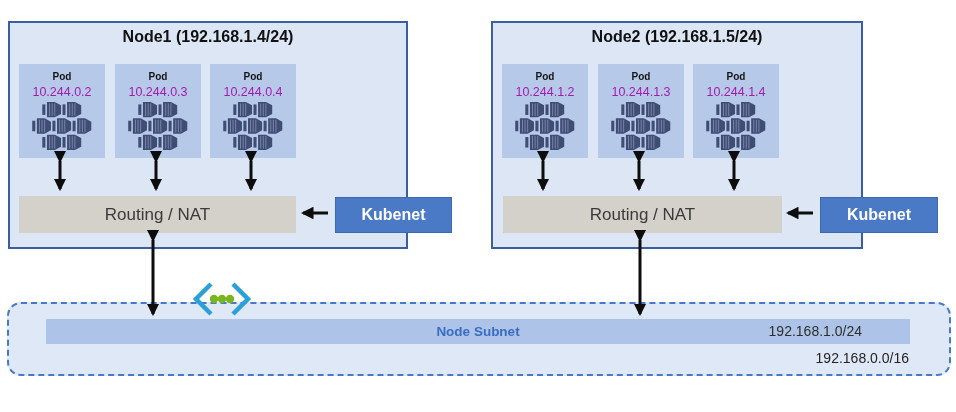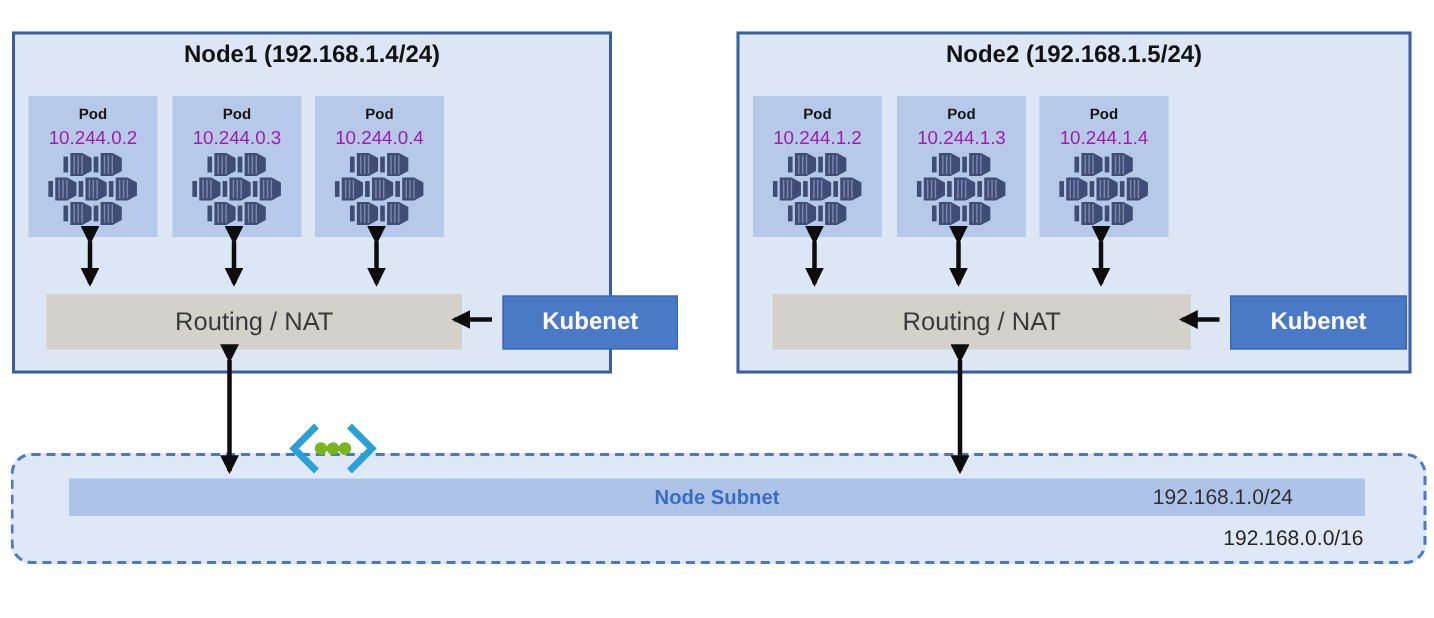--- a/index.html
+++ b/index.html
@@ -8,41 +8,41 @@
     font-family:"Liberation Sans", sans-serif;color:#1c1c1c;
   }
   
   .node{
     position:absolute;top:21px;height:228px;
     background:var(--node-fill,#dce6f4);
     border:2px solid var(--node-border,#3a5f9e);
     box-sizing:border-box;
   }
   .node-1{left:8px;width:400px;}
-  .node-2{left:491px;width:450px;}
+  .node-2{left:491px;width:372px;}
   .node-title{
     position:absolute;top:5px;left:0;right:0;text-align:center;
     font-size:16px;font-weight:600;color:#111;
   }
   
   .pod{
     position:absolute;top:41px;width:86px;height:94px;
     background:var(--pod-fill,#b7c9e8);
     text-align:center;box-sizing:border-box;
   }
   .pod-x1{left:9px;} .pod-x2{left:105px;} .pod-x3{left:200px;}
   .pod-label{font-size:10px;font-weight:700;margin-top:4px;line-height:17px;color:#141414;}
   .pod-ip{font-size:12.5px;color:#a21caf;line-height:14px;}
   .pod-icon-svg{display:block;margin:3px auto 0 auto;}
   
   .routing{
     position:absolute;top:173px;height:37px;
     background:var(--routing-fill,#d4d1cb);
     display:flex;align-items:center;justify-content:center;
-    font-size:17px;color:var(--routing-text,#3a3a3a);margin-left:12px;
+    font-size:17px;color:var(--routing-text,#3a3a3a);
   }
   .node-1 .routing{left:9px;width:277px;}
   .node-2 .routing{left:10px;width:279px;}
   .kubenet{
     position:absolute;top:174px;height:36px;
     background:var(--kubenet-fill,#4a7ac6);
     border:1px solid var(--kubenet-border,#3c69b3);
     box-sizing:border-box;
     display:flex;align-items:center;justify-content:center;
     font-size:16px;font-weight:700;color:#fff;

